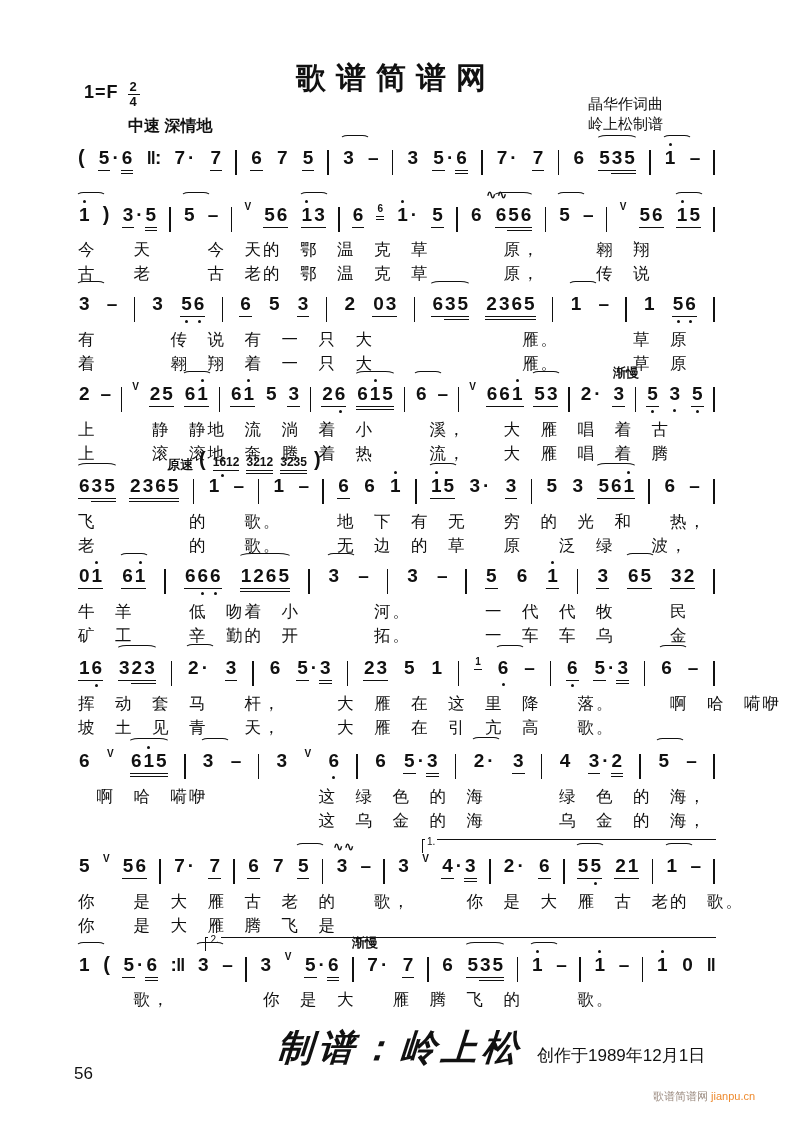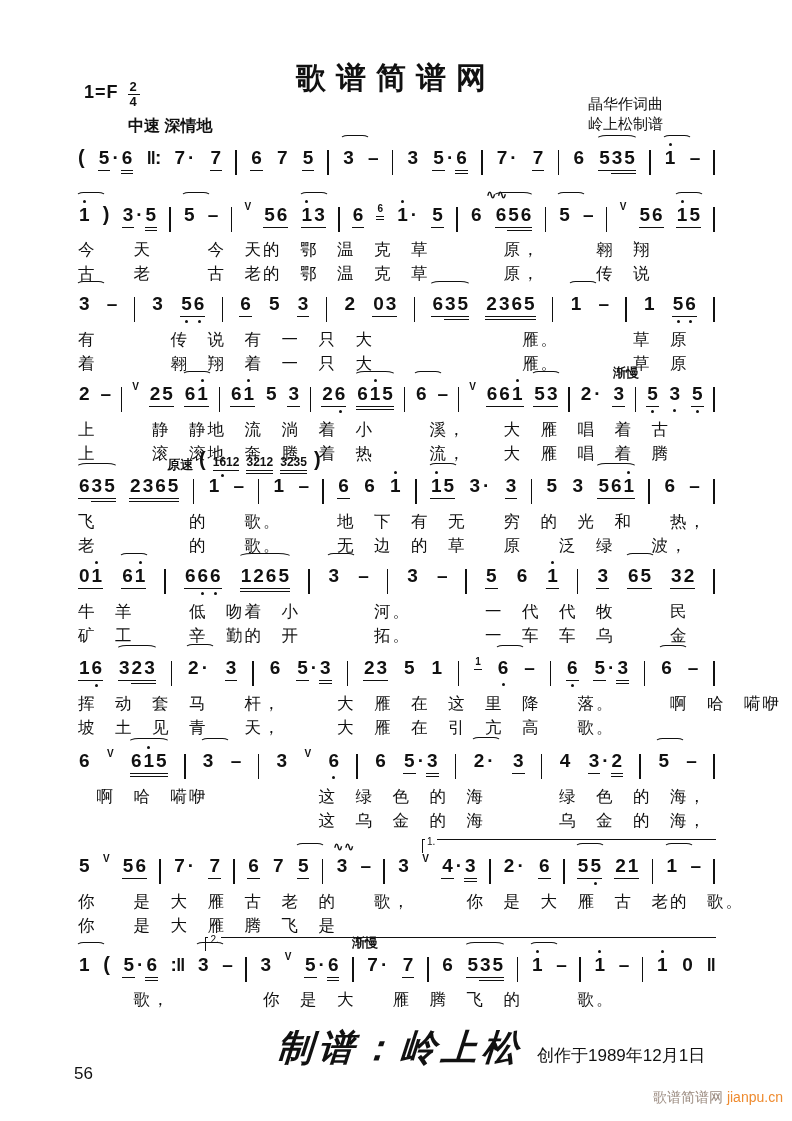--- a/index.html
+++ b/index.html
@@ -49,21 +49,21 @@
   .barline{width:1.6px;height:25px;background:#111;align-self:center}
 
   .lyr{white-space:pre;font-size:16.5px;line-height:22px;letter-spacing:2px;margin-top:2px}
 
   
   .calli{position:absolute;left:240px;top:1024px;width:320px;text-align:center;
          font-family:"DejaVu Serif","Liberation Serif",serif;font-weight:bold;font-style:italic;
          font-size:36px;letter-spacing:5px;transform:skewX(-4deg)}
   .cdate{position:absolute;left:537px;top:1044px;font-size:17px}
   .pagenum{position:absolute;left:74px;top:1064px;font-size:17px}
-  .watermark{position:absolute;left:653px;top:1089px;font-size:14px;color:#9b8b80}
+  .watermark{position:absolute;left:653px;top:1089px;font-size:11px;color:#9b8b80}
   .watermark .url{color:#ee8a2e}
 </style>
 </head>
 <body>
 
 <div class="page">
 
   <div class="keysig">
     <span>1=F</span><span class="frac"><span class="num">2</span><span class="den">4</span></span>
   </div>

